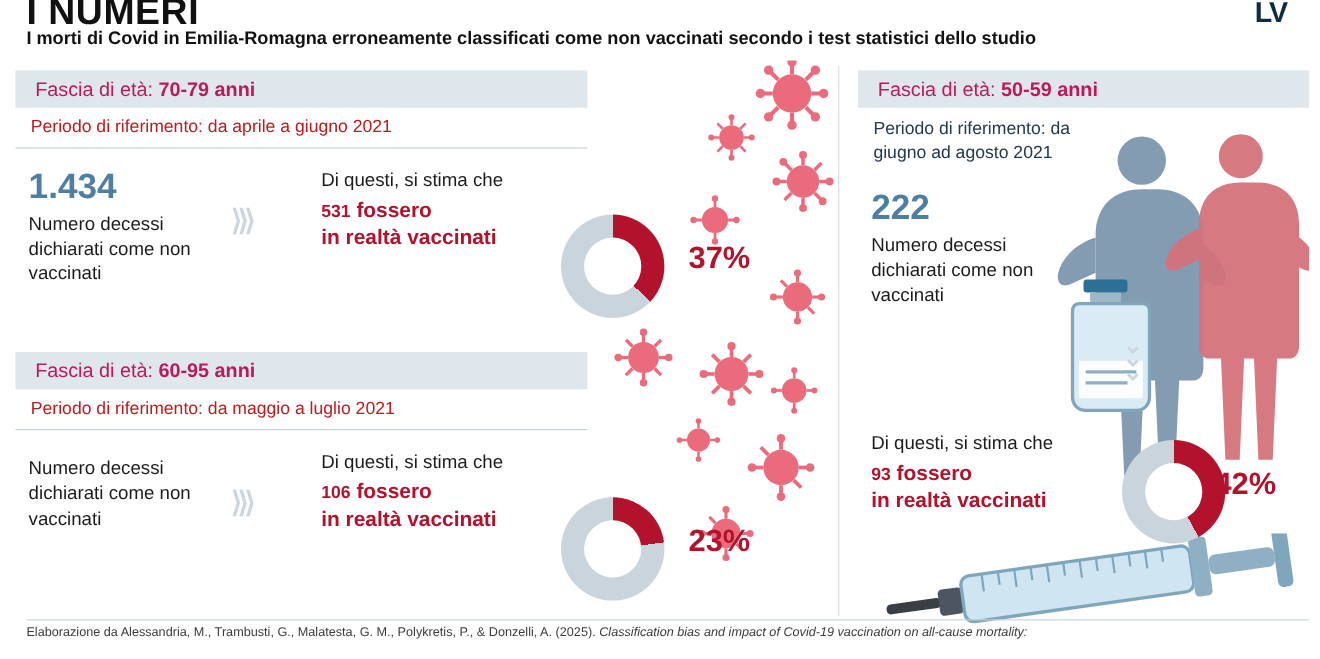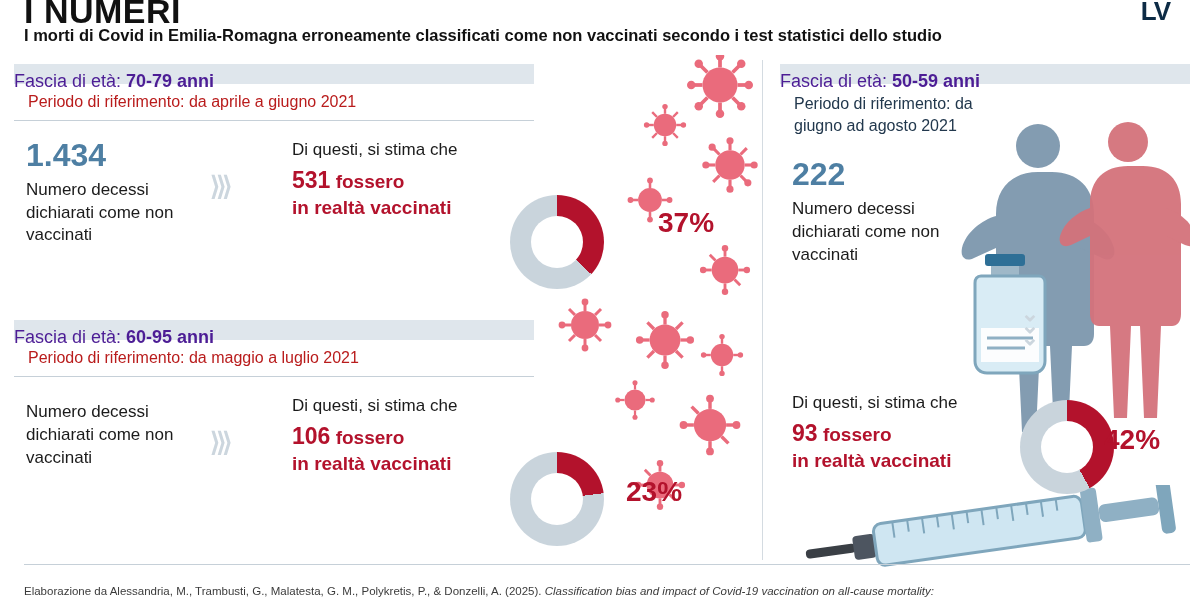--- a/index.html
+++ b/index.html
@@ -29,23 +29,23 @@
   .subtitle{
     position:absolute;left:24px;top:26px;
     font-size:16.5px;font-weight:bold;color:#111;
   }
 
   
   .panel{position:absolute;}
 
   .band{
     background:#dfe6ec;
-    height:20px;line-height:34px;
-    font-size:18px;color:#4c1d95;
-    padding-left:0;box-sizing:border-box;
+    height:34px;line-height:34px;
+    font-size:18px;color:#be185d;
+    padding-left:18px;box-sizing:border-box;
   }
   .band b{font-weight:bold;}
 
   .period{
     font-size:16px;color:#b91c1c;
     padding:9px 0 9px 14px;
     border-bottom:1px solid #c6d0d8;
   }
 
   .bignum{
@@ -54,37 +54,37 @@
   }
   .deadlabel{
     font-size:17px;color:#1b1b1b;line-height:1.35;margin-top:6px;
   }
   .estim{
     font-size:17px;color:#1b1b1b;line-height:1.35;
   }
   .redline{
     color:#b3122c;font-weight:bold;font-size:19px;line-height:1.3;
   }
-  .redline .num{font-size:23px;}
+  .redline .num{font-size:16px;}
   .pct{
     font-size:28px;font-weight:bold;color:#b3122c;
   }
 
   .chev{color:#ccd6de;font-size:26px;font-weight:bold;letter-spacing:-4px;}
   .chevv{color:#ccd6de;font-size:22px;font-weight:bold;line-height:.55;}
 
   
   .vline{
     position:absolute;left:762px;top:60px;width:1px;height:500px;background:#d4dbe1;
   }
 
   .footer{
-    position:absolute;left:24px;bottom:2px;right:10px;
+    position:absolute;left:24px;bottom:18px;right:10px;
     font-size:11.5px;color:#3b3b3b;
-    border-top:1px solid #c6d0d8;padding-top:20px;
+    border-top:1px solid #c6d0d8;padding-top:5px;
     white-space:nowrap;overflow:hidden;
   }
   .footer i{font-style:italic;}
 
   
   .donut{position:relative;border-radius:50%;}
   .donut .hole{
     position:absolute;border-radius:50%;background:#ffffff;
     left:50%;top:50%;transform:translate(-50%,-50%);
   }
@@ -309,21 +309,21 @@
         <div class="redline">in realtà vaccinati</div>
       </div>
     </div>
   </div>
 
   <div style="position:absolute;left:510px;top:195px;">
     <div class="donut" style="width:94px;height:94px;background:conic-gradient(#b3122c 0 37%, #c9d4dc 37% 100%);">
       <div class="hole" style="width:52px;height:52px;"></div>
     </div>
   </div>
-  <div class="pct" style="position:absolute;left:626px;top:207px;margin-left:32px;">37%</div>
+  <div class="pct" style="position:absolute;left:626px;top:219px;">37%</div>
 
   <div class="panel" style="left:14px;top:320px;width:520px;">
     <div class="band">
       <span>Fascia di età: </span><b>60-95 anni</b>
     </div>
     <div class="period">
       <span>Periodo di riferimento: </span><span>da maggio a luglio 2021</span>
     </div>
 
     <div style="position:relative;height:150px;margin-top:18px;">

